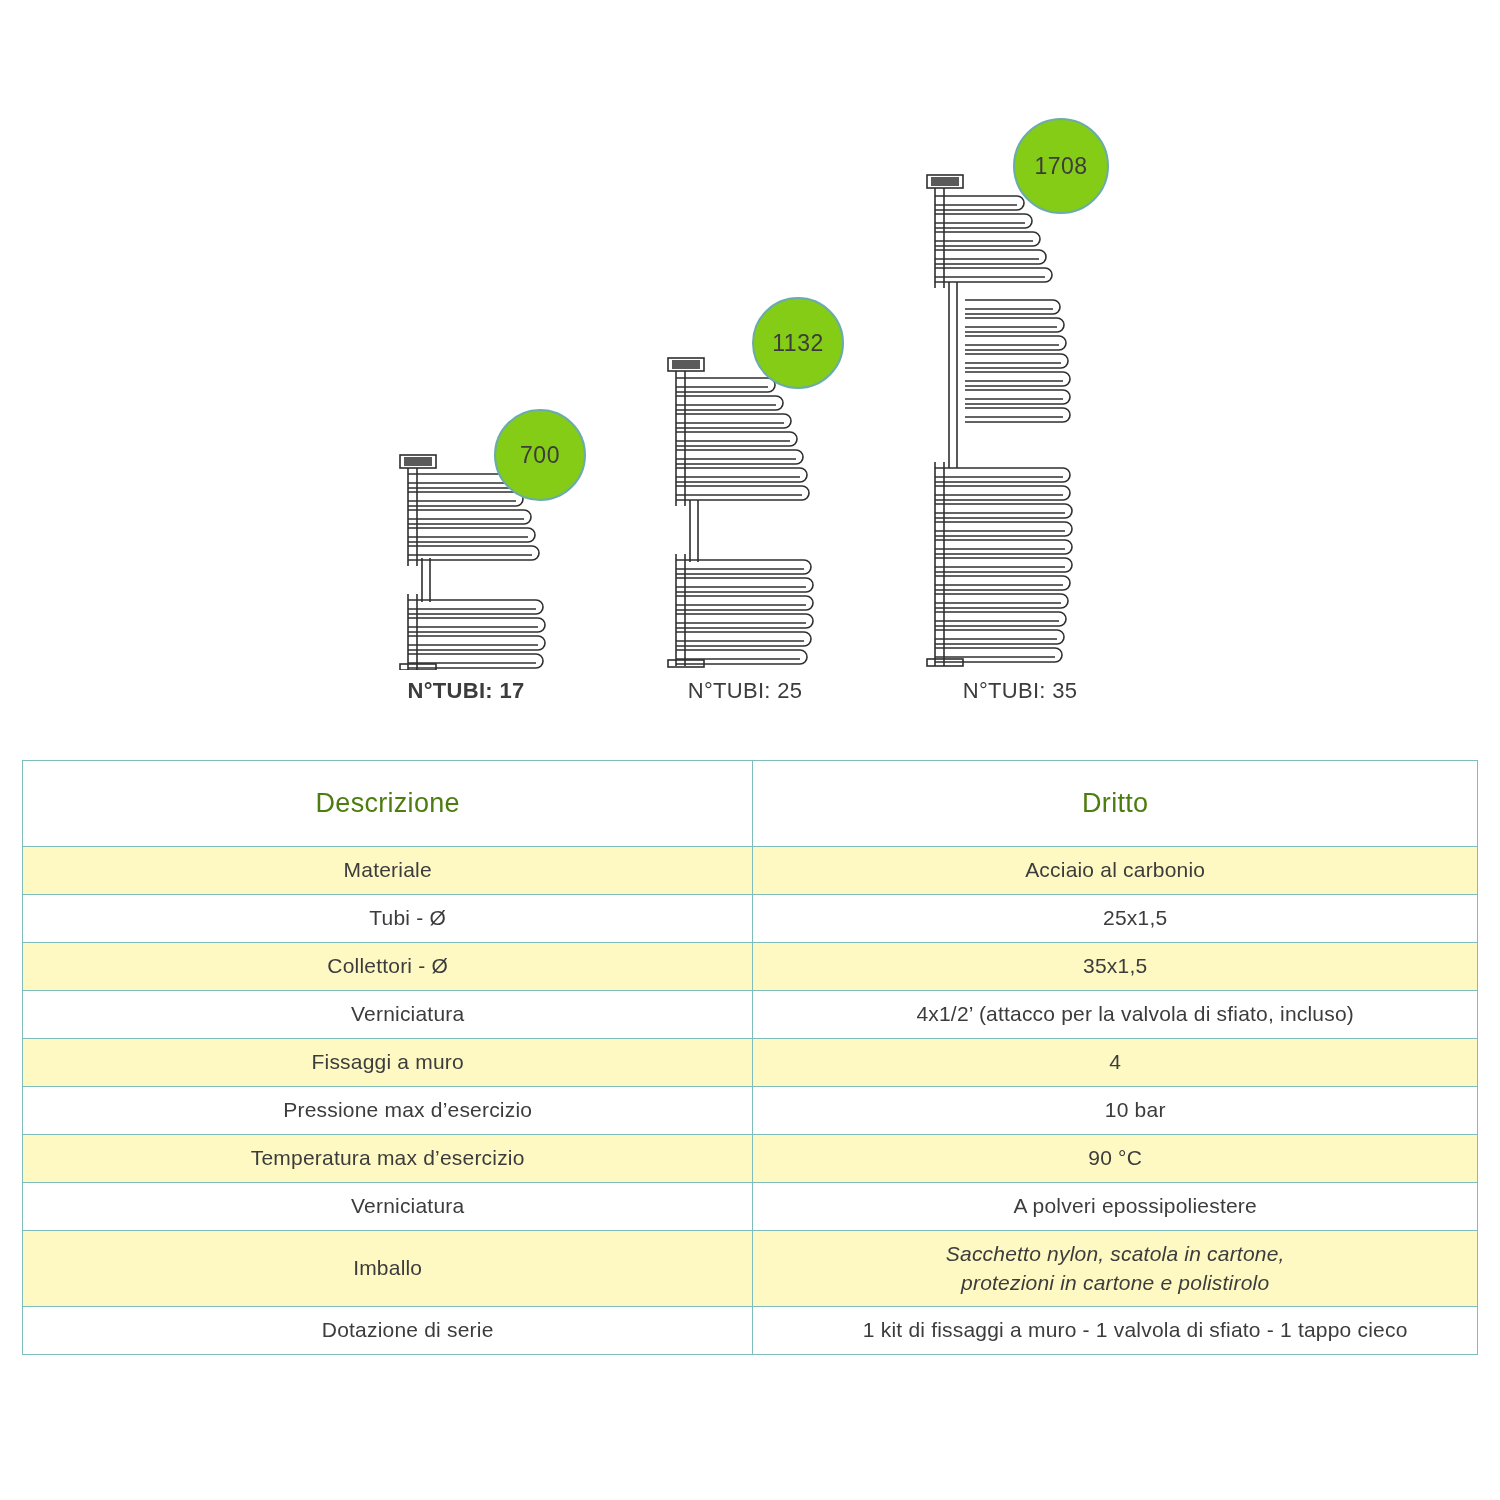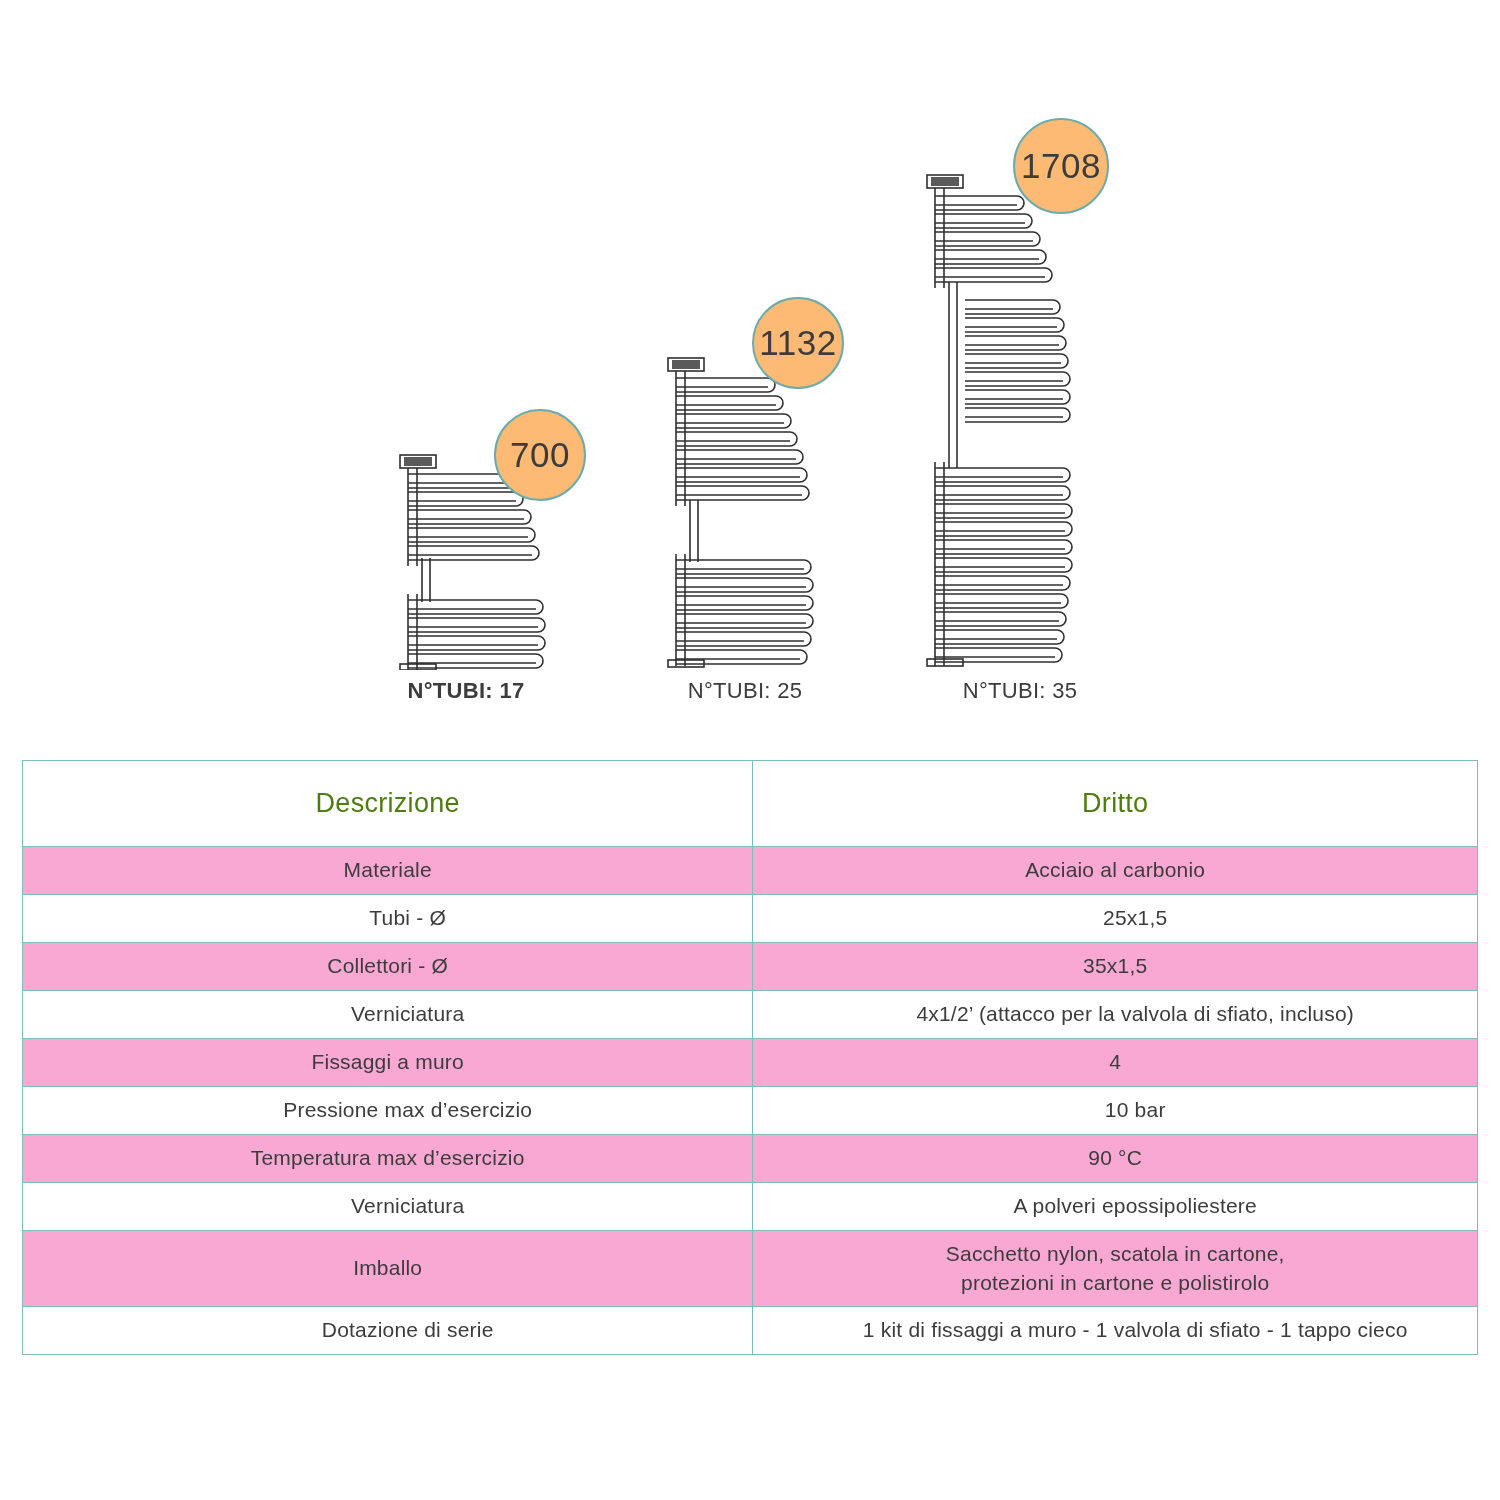--- a/index.html
+++ b/index.html
@@ -36,26 +36,26 @@
     text-align: center;
     font-size: 22px;
     color: #3c3c3c;
     letter-spacing: 0.3px;
     white-space: nowrap;
   }
 
   .bubble {
     position: absolute;
     border-radius: 50%;
-    background: #fdba74;
+    background: #84cc16;
     border: 2px solid #6aabab;
     display: flex;
     align-items: center;
     justify-content: center;
-    font-size: 35px;
+    font-size: 23px;
     color: #3c3c3c;
     letter-spacing: 0.5px;
   }
 
   
   .table-wrap {
     position: absolute;
     left: 22px;
     top: 760px;
     width: 1456px;
@@ -87,21 +87,21 @@
   }
 
   table.spec tbody td {
     height: 48px;
     font-size: 21px;
     letter-spacing: 0.2px;
     padding: 3px 8px;
     line-height: 1.35;
   }
 
-  table.spec tbody tr.shade td { background: #f9a8d4; }
+  table.spec tbody tr.shade td { background: #fef9c3; }
   table.spec tbody tr.plain td { background: #ffffff; padding-left: 48px; }
   table.spec tbody tr.tall td { height: 76px; }
 </style>
 </head>
 <body>
 
 <div class="page">
 
   <div class="diagram">
 
@@ -330,21 +330,21 @@
         <tr class="shade">
           <td>Temperatura max d’esercizio</td>
           <td>90 °C</td>
         </tr>
         <tr class="plain">
           <td>Verniciatura</td>
           <td>A polveri epossipoliestere</td>
         </tr>
         <tr class="shade tall">
           <td>Imballo</td>
-          <td class="multiline" style="white-space:pre-line;">Sacchetto nylon, scatola in cartone,
+          <td class="multiline" style="white-space:pre-line;font-style:italic;">Sacchetto nylon, scatola in cartone,
 protezioni in cartone e polistirolo</td>
         </tr>
         <tr class="plain">
           <td>Dotazione di serie</td>
           <td>1 kit di fissaggi a muro - 1 valvola di sfiato - 1 tappo cieco</td>
         </tr>
       </tbody>
     </table>
   </div>
 

